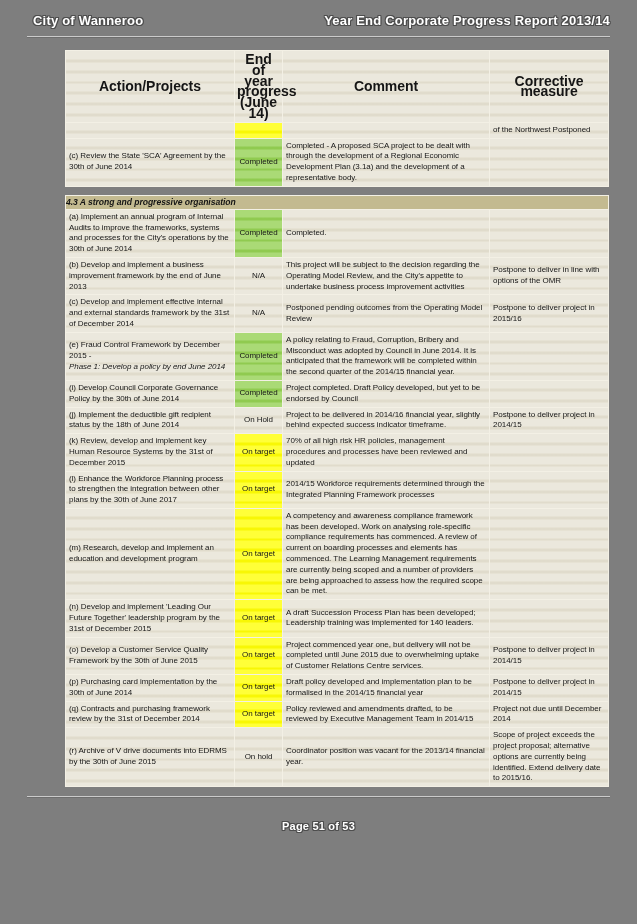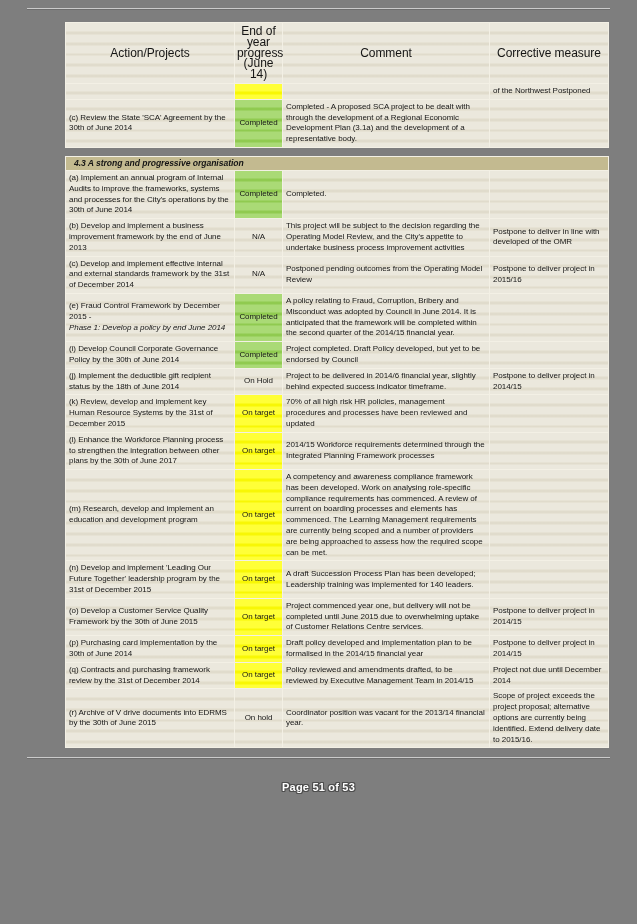--- a/index.html
+++ b/index.html
@@ -47,43 +47,47 @@
     border:1px solid #f3f0e5;
     font-size:8px; line-height:10.8px; letter-spacing:-.05px;
     color:#151515; vertical-align:middle;
     padding:2px 3px;
     background-image:repeating-linear-gradient(
       to bottom,
       rgba(255,255,255,.22) 0px, rgba(255,255,255,.22) 8px,
       rgba(110,100,75,.05) 8px, rgba(110,100,75,.05) 10.8px);
   }
   th {
-    font-weight:normal; text-align:center; font-size:12px;
+    font-weight:bold; text-align:center; font-size:14px;
     padding:3px 2px; height:42px;
   }
   td.status { text-align:center;margin-left:45px; }
   td .it { display:block; font-style:italic; }
 
   .fill-green  { background-color:#92d050; }
   .fill-yellow { background-color:#ffff00; }
 
   tr.section-row td {
     background-color:#c3ba90; background-image:none;
     font-weight:bold; font-style:italic; font-size:8.6px;
-    padding:1px 8px; line-height:11px;
+    padding:1px 0; line-height:11px;
   }
 
   .footer-rule { margin-top:9px; }
   .page-footer { text-align:center; margin-top:23px; font-size:11px; }
 </style>
 </head>
 <body>
 
 <div class="page">
 
+  <div class="report-header">
+    <div class="emboss">City of Wanneroo</div>
+    <div class="emboss">Year End Corporate Progress Report 2013/14</div>
+  </div>
 
   <div class="rule"></div>
 
   <table class="report t1">
     <colgroup>
       <col class="c-action">
         <col class="c-status">
         <col class="c-comment">
         <col class="c-corrective">
     </colgroup>
@@ -127,21 +131,21 @@
         <tr>
     <td class="action"><span class="t">(a) Implement an annual program of Internal Audits to improve the frameworks, systems and processes for the City's operations by the 30th of June 2014</span><span class="it"></span></td>
     <td class="status fill-green"><span class="t">Completed</span></td>
     <td class="comment"><span class="t">Completed.</span></td>
     <td class="corrective"><span class="t"></span></td>
   </tr>
         <tr>
     <td class="action"><span class="t">(b) Develop and implement a business improvement framework by the end of June 2013</span><span class="it"></span></td>
     <td class="status"><span class="t">N/A</span></td>
     <td class="comment"><span class="t">This project will be subject to the decision regarding the Operating Model Review, and the City's appetite to undertake business process improvement activities</span></td>
-    <td class="corrective"><span class="t">Postpone to deliver in line with developed of the OMR</span></td>
+    <td class="corrective"><span class="t">Postpone to deliver in line with options of the OMR</span></td>
   </tr>
         <tr>
     <td class="action"><span class="t">(c) Develop and implement effective internal and external standards framework by the 31st of December 2014</span><span class="it"></span></td>
     <td class="status"><span class="t">N/A</span></td>
     <td class="comment"><span class="t">Postponed pending outcomes from the Operating Model Review</span></td>
     <td class="corrective"><span class="t">Postpone to deliver project in 2015/16</span></td>
   </tr>
         <tr>
     <td class="action"><span class="t">(e) Fraud Control Framework by December 2015 -</span><span class="it">Phase 1: Develop a policy by end June 2014</span></td>
     <td class="status fill-green"><span class="t">Completed</span></td>
@@ -150,21 +154,21 @@
   </tr>
         <tr>
     <td class="action"><span class="t">(i) Develop Council Corporate Governance Policy by the 30th of June 2014</span><span class="it"></span></td>
     <td class="status fill-green"><span class="t">Completed</span></td>
     <td class="comment"><span class="t">Project completed. Draft Policy developed, but yet to be endorsed by Council</span></td>
     <td class="corrective"><span class="t"></span></td>
   </tr>
         <tr>
     <td class="action"><span class="t">(j) Implement the deductible gift recipient status by the 18th of June 2014</span><span class="it"></span></td>
     <td class="status"><span class="t">On Hold</span></td>
-    <td class="comment"><span class="t">Project to be delivered in 2014/6 financial year, slightly behind expected success indicator timeframe.</span></td>
+    <td class="comment"><span class="t">Project to be delivered in 2014/16 financial year, slightly behind expected success indicator timeframe.</span></td>
     <td class="corrective"><span class="t">Postpone to deliver project in 2014/15</span></td>
   </tr>
         <tr>
     <td class="action"><span class="t">(k) Review, develop and implement key Human Resource Systems by the 31st of December 2015</span><span class="it"></span></td>
     <td class="status fill-yellow"><span class="t">On target</span></td>
     <td class="comment"><span class="t">70% of all high risk HR policies, management procedures and processes have been reviewed and updated</span></td>
     <td class="corrective"><span class="t"></span></td>
   </tr>
         <tr>
     <td class="action"><span class="t">(l) Enhance the Workforce Planning process to strengthen the integration between other plans by the 30th of June 2017</span><span class="it"></span></td>

